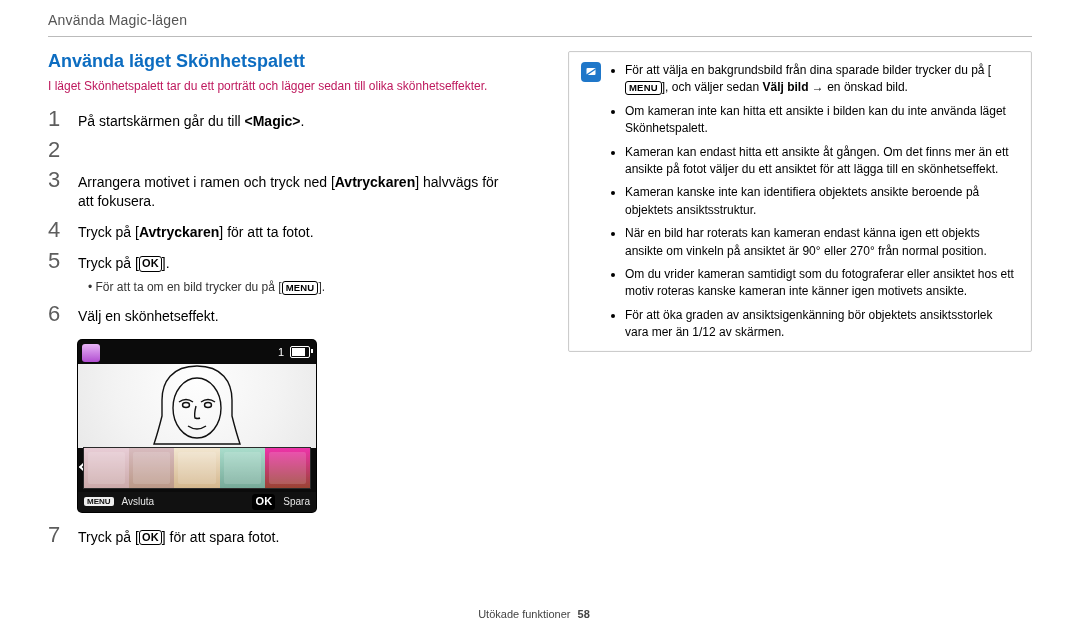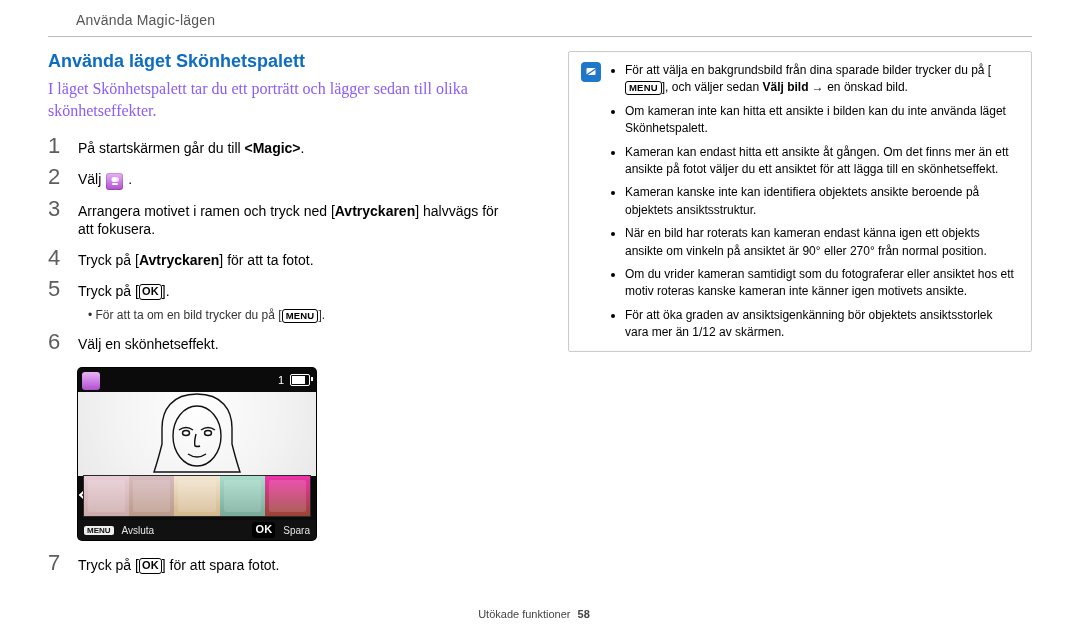--- a/index.html
+++ b/index.html
@@ -8,31 +8,31 @@
   }
   body {
     width: 1080px; height: 630px; overflow: hidden; box-sizing: border-box;
     padding: 0 48px;
   }
   hr.rule {
     border: none; border-top: 1px solid #bbb; margin: 0;
   }
   .top-strip {
     padding: 12px 0 8px 0;
-    font-size: 14px; color: #555; letter-spacing: .2px; margin-left: 28px;
+    font-size: 14px; color: #555; letter-spacing: .2px;
   }
   .cols {
     display: flex; gap: 56px; margin-top: 14px;
   }
   .col { flex: 1; min-width: 0; }
   h2.blue-title {
     color: #0d6dc1; font-weight: 600; font-size: 18px;
     margin: 0 0 6px 0;
   }
-  p.intro { margin: 0; font-size: 16px; color: #8b5cf6; line-height: 1.35; font-family: Liberation Serif, serif; }
+  p.intro { margin: 0; font-size: 12px; color: #be185d; line-height: 1.35; }
   ol.steps { list-style: none; padding: 0; margin: 10px 0 0 0; }
   ol.steps > li { display: flex; align-items: baseline; gap: 12px; padding: 4px 0; }
   ol.steps .num { font-size: 22px; color: #5d5d5d; font-weight: 300; min-width: 18px; text-align: left; line-height: 1; }
   ol.steps .body { flex: 1; font-size: 14px; line-height: 1.35; }
   ol.steps .body .sub { font-size: 12px; color: #333; margin-top: 6px; padding-left: 10px; display: block; }
   .bold { font-weight: 700; }
   .menu-chip {
     display: inline-block; border: 1px solid #000; background: #fff; color: #000;
     font-weight: 700; font-size: 9.5px; padding: 0 3px; border-radius: 3px;
     letter-spacing: .2px; vertical-align: baseline; line-height: 1.25;
@@ -148,31 +148,20 @@
 
     <ol class="steps">
       <li>
         <span class="num">1</span>
         <span class="body">
           <span>På startskärmen går du till </span><span class="bold">&lt;Magic&gt;</span><span>.</span>
         </span>
       </li>
       <li>
         <span class="num">2</span>
-        <span class="body">
-          <span>Välj </span>
-          <span class="icon-square">
-            <svg viewBox="0 0 24 24">
-                  <circle cx="10" cy="9" r="5" fill="#fff"></circle>
-                  <circle cx="15" cy="9" r="5" fill="#fff" opacity=".7"></circle>
-                  <rect x="6" y="16" width="12" height="4" rx="2" fill="#fff"></rect>
-                </svg>
-          </span>
-          <span>.</span>
-        </span>
       </li>
       <li>
         <span class="num">3</span>
         <span class="body">
           <span>Arrangera motivet i ramen och tryck ned [</span><span class="bold">Avtryckaren</span><span>] halvvägs för att fokusera.</span>
         </span>
       </li>
       <li>
         <span class="num">4</span>
         <span class="body">

